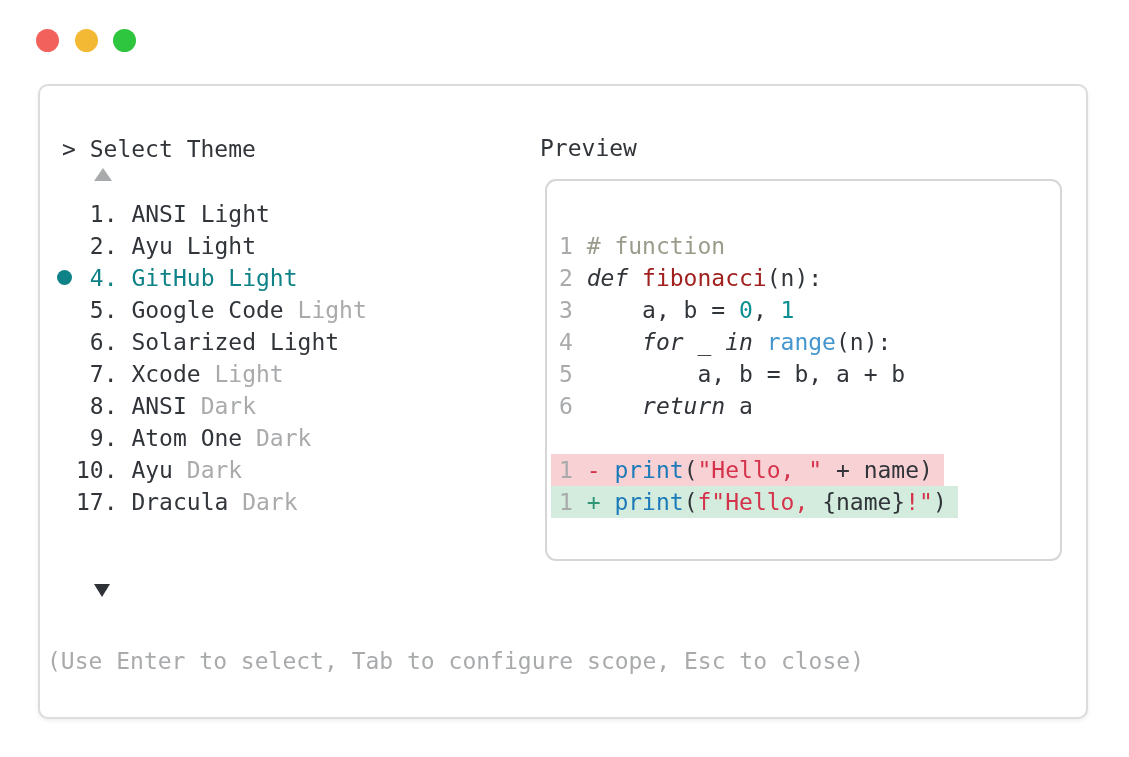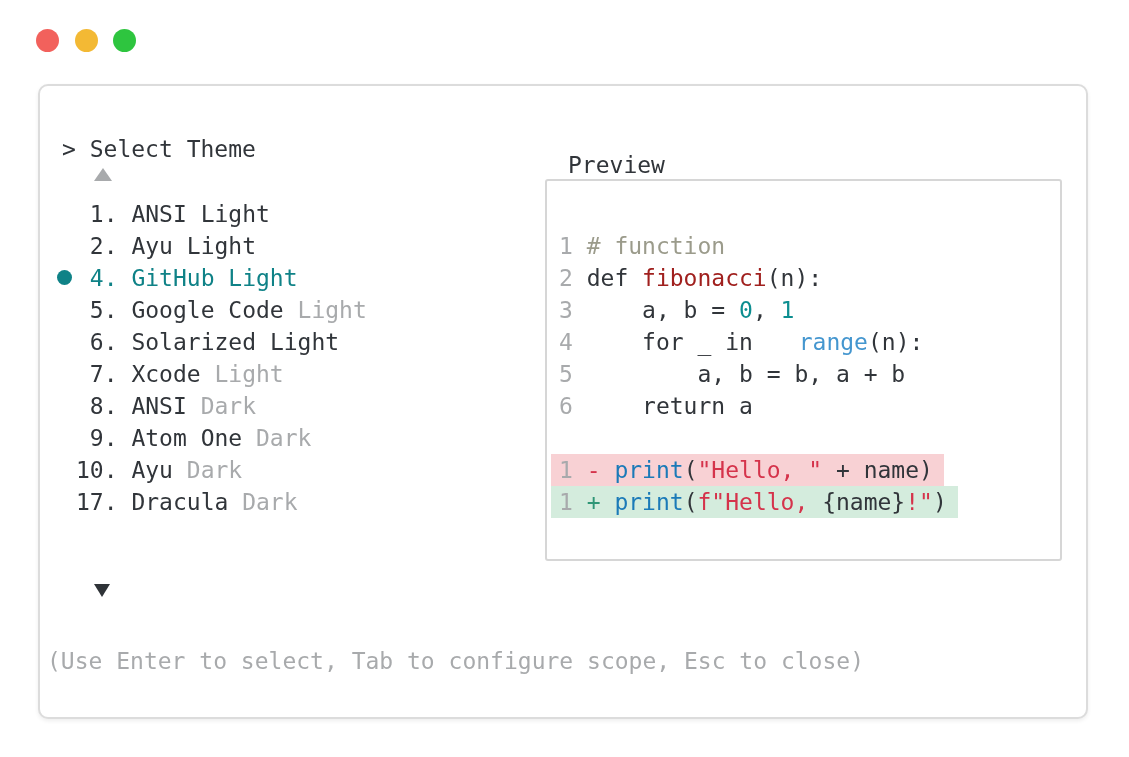--- a/index.html
+++ b/index.html
@@ -29,32 +29,32 @@
   .tri-down-w{left:54px;top:498px;}
   .tri{width:0;height:0;}
   .tri-up{border-left:9px solid transparent;border-right:9px solid transparent;border-bottom:13px solid var(--dim);}
   .tri-down{border-left:8px solid transparent;border-right:8px solid transparent;border-top:13px solid #2f3338;}
   .list{position:absolute;left:36px;top:112px;}
   .trow{position:relative;height:32px;line-height:32px;white-space:pre;cursor:pointer;color:var(--dark);}
   .trow .variant.dim{color:var(--dim);}
   .trow.sel,.trow.sel .variant{color:var(--accent);}
   .bullet{position:absolute;left:-19px;top:8px;width:15px;height:15px;border-radius:50%;background:var(--accent);}
   .footer{position:absolute;left:7px;top:559px;height:32px;line-height:32px;color:var(--dim);white-space:pre;}
-  .pv-title{position:absolute;left:500px;top:63px;height:32px;line-height:32px;margin-left:28px;}
+  .pv-title{position:absolute;left:500px;top:46px;height:32px;line-height:32px;}
   .pv-box{
     position:absolute;left:505px;top:93px;width:517px;height:382px;
-    border:2px solid #d6d6d6;border-radius:3px;box-sizing:border-box;background:#fff;
+    border:2px solid #d6d6d6;border-radius:11px;box-sizing:border-box;background:#fff;
   }
   .codeblock{position:absolute;left:12px;top:49px;}
   .cline{height:32px;line-height:32px;white-space:pre;}
   .ln{display:inline-block;width:1ch;margin-right:1ch;color:var(--dim);text-align:right;}
-  .tok-txt{color:var(--dark);} .tok-kw{color:var(--dark);}
+  .tok-txt{color:var(--dark);} .tok-kw{color:var(--dark);font-style:italic;}
   .tok-com{color:var(--com);} .tok-fn{color:var(--fn);}
   .tok-num{color:var(--num);} .tok-bi{color:var(--bi);}
-  .tok-bi2{color:var(--bi2);margin-left:32px;} .tok-str{color:var(--str);}
+  .tok-bi2{color:var(--bi2);} .tok-str{color:var(--str);}
   .tok-del{color:var(--minus);} .tok-add{color:var(--plus);}
   .diffblock{position:absolute;left:4px;top:273px;}
   .drow{height:32px;}
   .dline{display:inline-block;height:32px;line-height:32px;white-space:pre;padding:0 11px 0 8px;}
   .dline.del{background:var(--delbg);}
   .dline.add{background:var(--addbg);}
 </style>
 </head>
 <body>
 

